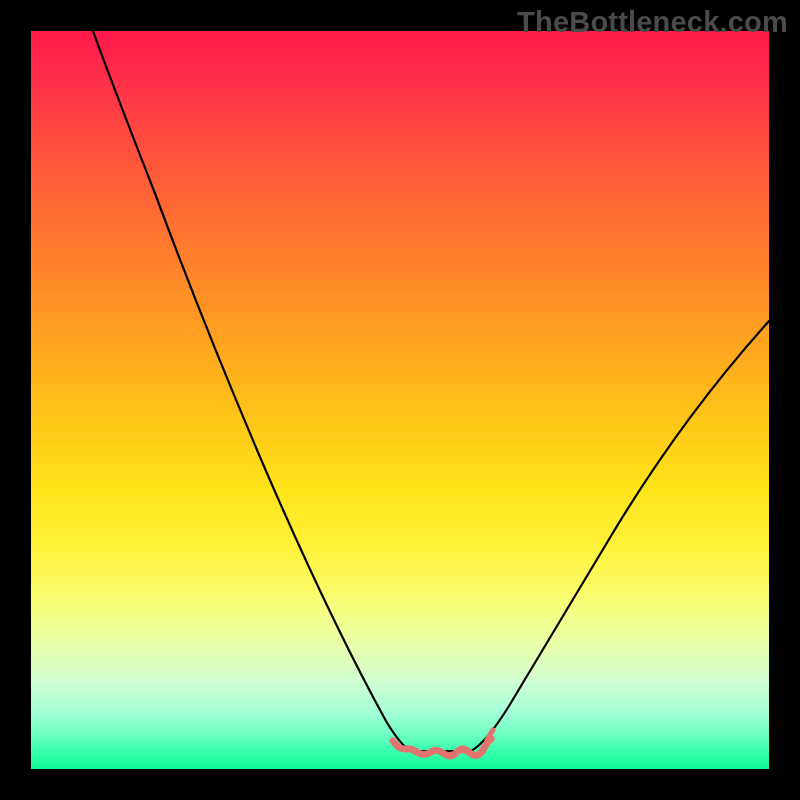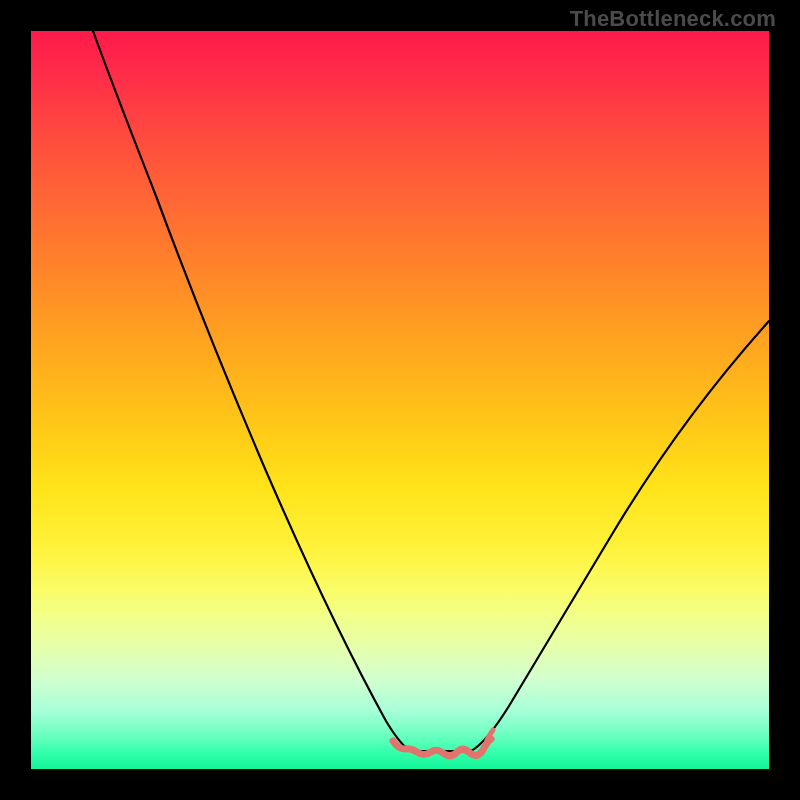--- a/index.html
+++ b/index.html
@@ -50,23 +50,23 @@
   }
   .curve-svg {
     position: absolute;
     inset: 0;
     width: 100%;
     height: 100%;
   }
   .attribution {
     position: absolute;
     top: 6px;
-    right: 24px;
+    right: 12px;
     font-family: Arial, Helvetica, sans-serif;
-    font-size: 22px;
+    font-size: 29px;
     font-weight: 600;
     color: #4b4b4b;
     letter-spacing: 0.2px;
   }
 </style>
 </head>
 <body>
 
 <div class="frame">
 

